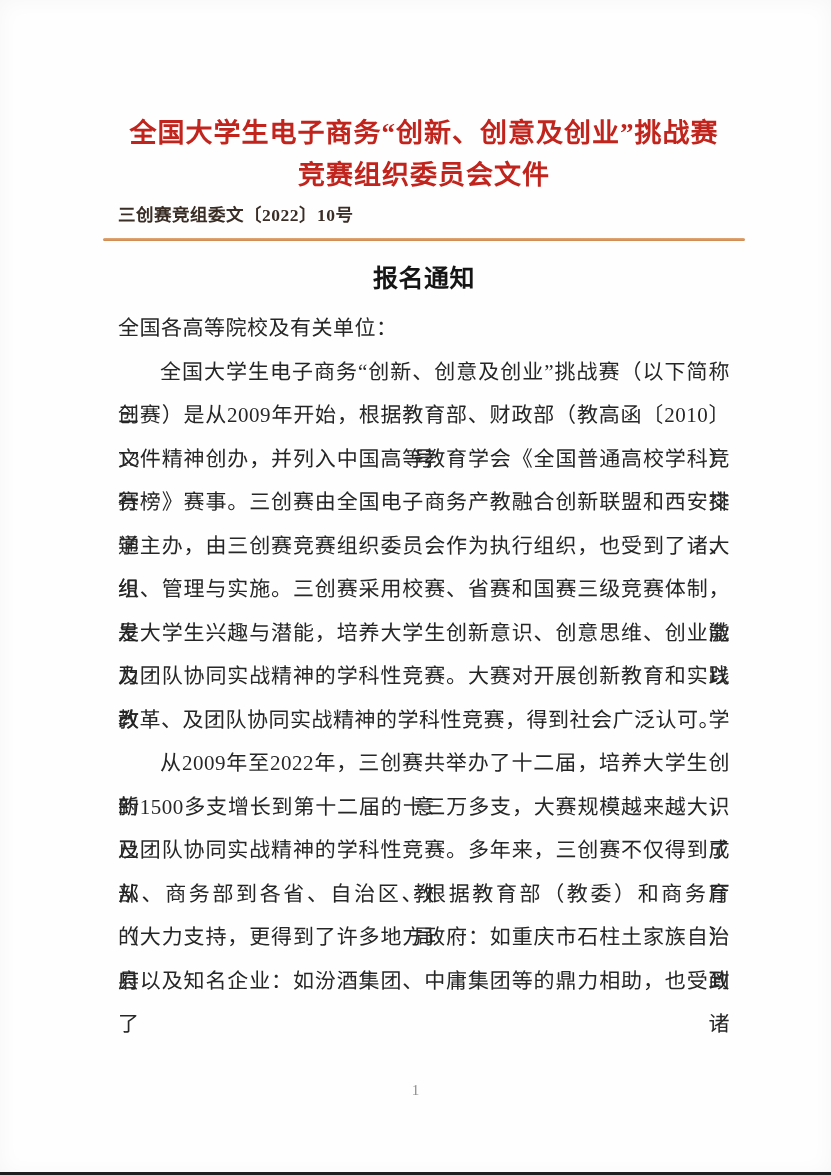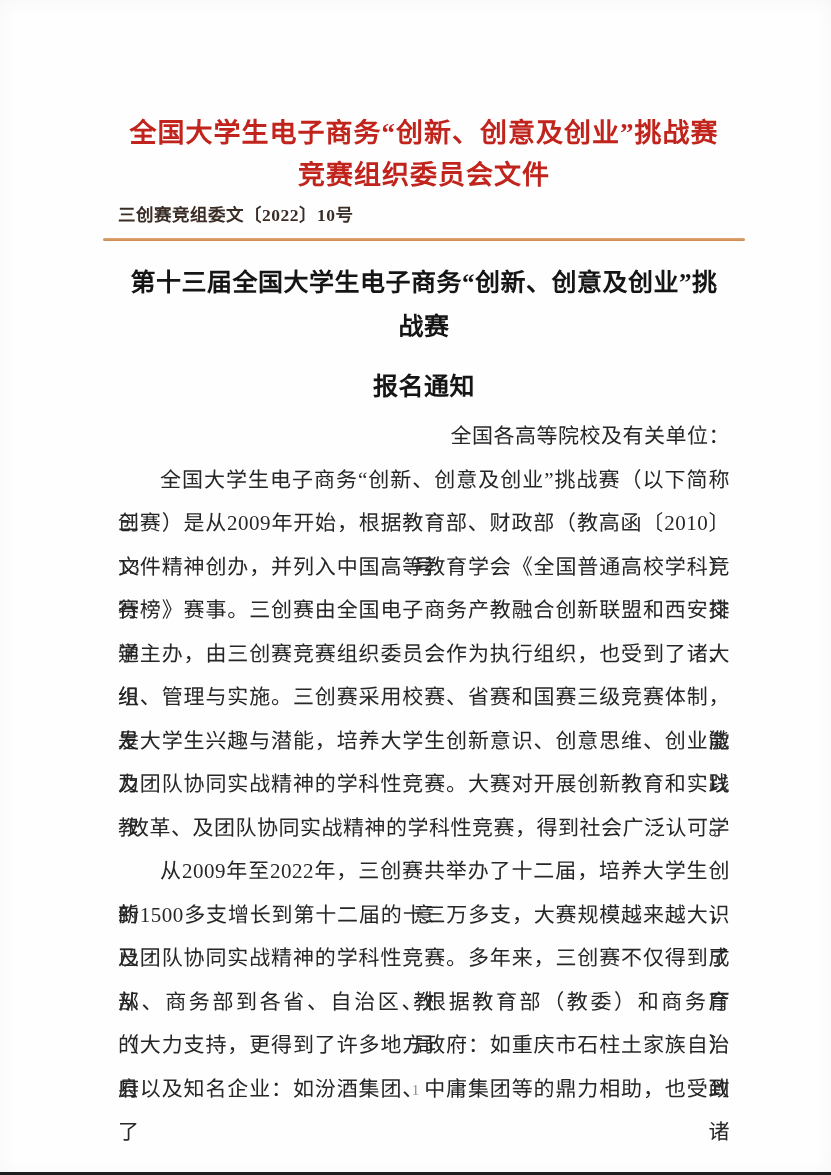--- a/index.html
+++ b/index.html
@@ -71,21 +71,21 @@
   .notice-title.line2{margin-top:16px;}
   .body-text{
     margin-top:6px;
     color:var(--body-text);
     font-size:21px;
   }
   .body-line{
     line-height:43.5px;
     height:43.5px;
     white-space:nowrap;
-    text-align:right;
+    text-align:left;
     letter-spacing:0.5px;
   }
   .body-line.fill{
     white-space:normal;
     text-align:justify;
     text-align-last:justify;
   }
   .body-line.indent{
     text-indent:42px;
   }
@@ -105,21 +105,20 @@
 <div class="page">
   <div class="content">
 
     <div class="doc-header">
       <div class="org-title line1">全国大学生电子商务“创新、创意及创业”挑战赛</div>
       <div class="org-title line2">竞赛组织委员会文件</div>
       <div class="doc-number">三创赛竞组委文〔2022〕10号</div>
       <div class="header-rule"></div>
     </div>
 
-    <div class="notice-title line1">第十三届全国大学生电子商务“创新、创意及创业”挑战赛</div>
     <div class="notice-title line2">报名通知</div>
 
     <div class="body-text">
 
     <div class="body-line">全国各高等院校及有关单位：</div>
         <div class="body-line fill indent">全国大学生电子商务“创新、创意及创业”挑战赛（以下简称三</div>
         <div class="body-line fill">创赛）是从2009年开始，根据教育部、财政部（教高函〔2010〕13号）</div>
         <div class="body-line fill">文件精神创办，并列入中国高等教育学会《全国普通高校学科竞赛排</div>
         <div class="body-line fill">行榜》赛事。三创赛由全国电子商务产教融合创新联盟和西安交通大</div>
         <div class="body-line fill">学主办，由三创赛竞赛组织委员会作为执行组织，也受到了诸、组</div>

